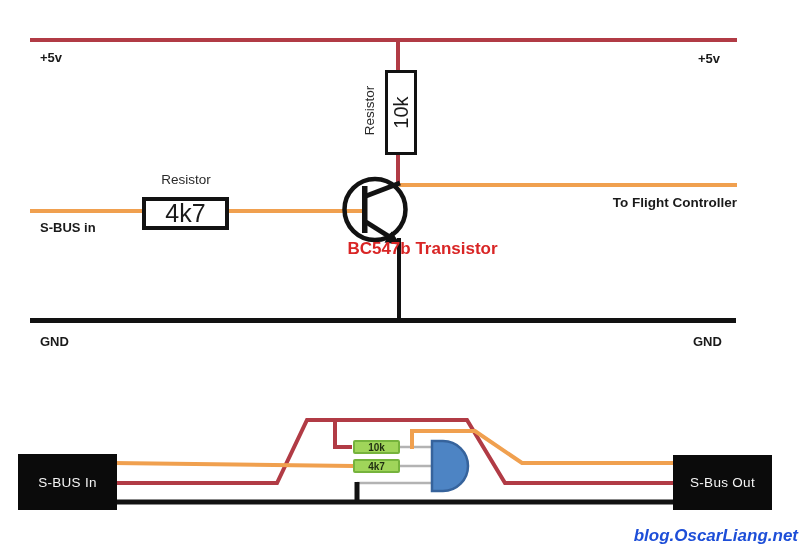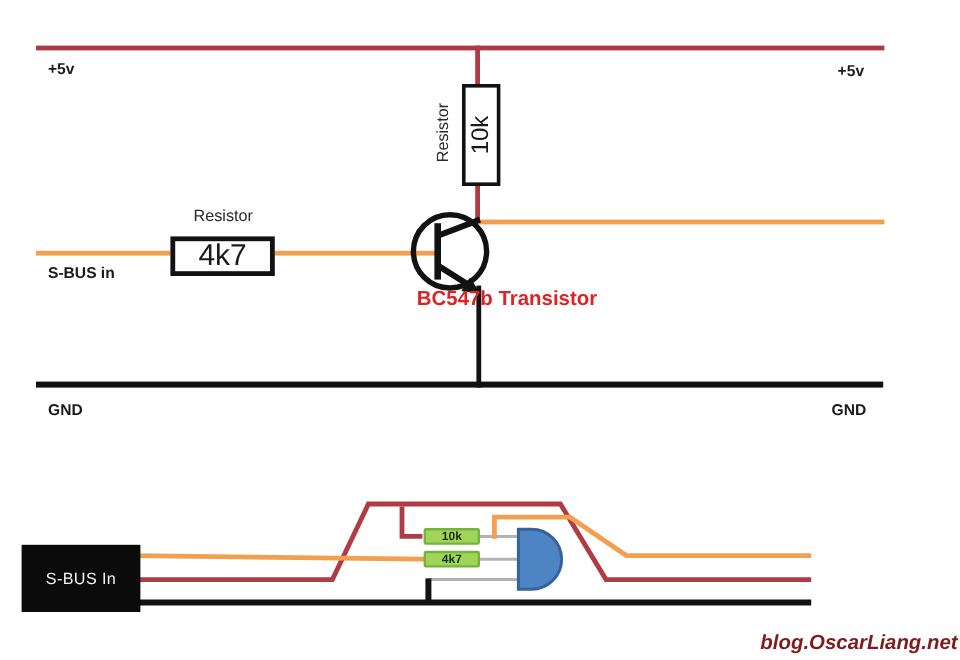--- a/index.html
+++ b/index.html
@@ -41,21 +41,21 @@
     display:flex;align-items:center;justify-content:center;
     font-size:13.5px;letter-spacing:.3px;
   }
   .greenres{
     position:absolute;width:47px;height:14px;box-sizing:border-box;
     background:var(--green-fill);border:2px solid var(--green-border);border-radius:2px;
     display:flex;align-items:center;justify-content:center;
     font-size:10px;font-weight:bold;color:#1f2d12;
   }
   .watermark{
-    position:absolute;font-weight:bold;font-style:italic;font-size:17px;color:#7f1d1d;
+    position:absolute;font-weight:bold;font-style:italic;font-size:17px;color:#1d4ed8;
     white-space:nowrap;text-align:right;
   }
   svg{position:absolute;overflow:visible;}
 </style>
 </head>
 <body>
 
 <div id="stage">
 
   <div class="hwire red" style="left:30px;top:38px;width:707px;"></div>
@@ -82,20 +82,21 @@
   <svg style="left:335px;top:172px;" width="80" height="80" viewBox="0 0 80 80">
     <circle cx="40" cy="37.5" r="30.5" fill="none" stroke="#121212" stroke-width="4.5"></circle>
     <rect x="27" y="14" width="5.5" height="47" fill="#121212"></rect>
     <line x1="31" y1="24" x2="65" y2="11" stroke="#121212" stroke-width="5"></line>
     <line x1="31" y1="50" x2="58" y2="67" stroke="#121212" stroke-width="5"></line>
     <polygon points="66,73 49.5,70.5 56.5,59.5" fill="#121212"></polygon>
   </svg>
 
   <div class="vwire blackw" style="left:397px;top:238px;height:85px;"></div>
 
+  <div class="lbl" style="left:587px;top:195px;width:150px;text-align:right;font-size:13.5px;">To Flight Controller</div>
 
   <div class="bigred" style="left:325px;top:239px;width:195px;">BC547b Transistor</div>
 
   <div class="hwire blackw" style="left:30px;top:318px;width:706px;height:5px;"></div>
   <div class="lbl" style="left:40px;top:334px;">GND</div>
   <div class="lbl" style="left:693px;top:334px;">GND</div>
 
   <svg style="left:0;top:395px;" width="800" height="155" viewBox="0 395 800 155">
 
     <line x1="400" y1="447" x2="434" y2="447" stroke="#b3b3b3" stroke-width="2.5"></line>
@@ -117,16 +118,19 @@
   <div class="greenres" style="left:353px;top:440px;">
     <span>10k</span>
   </div>
   <div class="greenres" style="left:353px;top:459px;">
     <span>4k7</span>
   </div>
 
   <div class="node" style="left:18px;top:454px;width:99px;height:56px;">
     <span>S-BUS In</span>
   </div>
+  <div class="node" style="left:673px;top:455px;width:99px;height:55px;">
+    <span>S-Bus Out</span>
+  </div>
 
   <div class="watermark" style="left:598px;top:526px;width:200px;">blog.OscarLiang.net</div>
 
 </div>
 
 </body></html>

